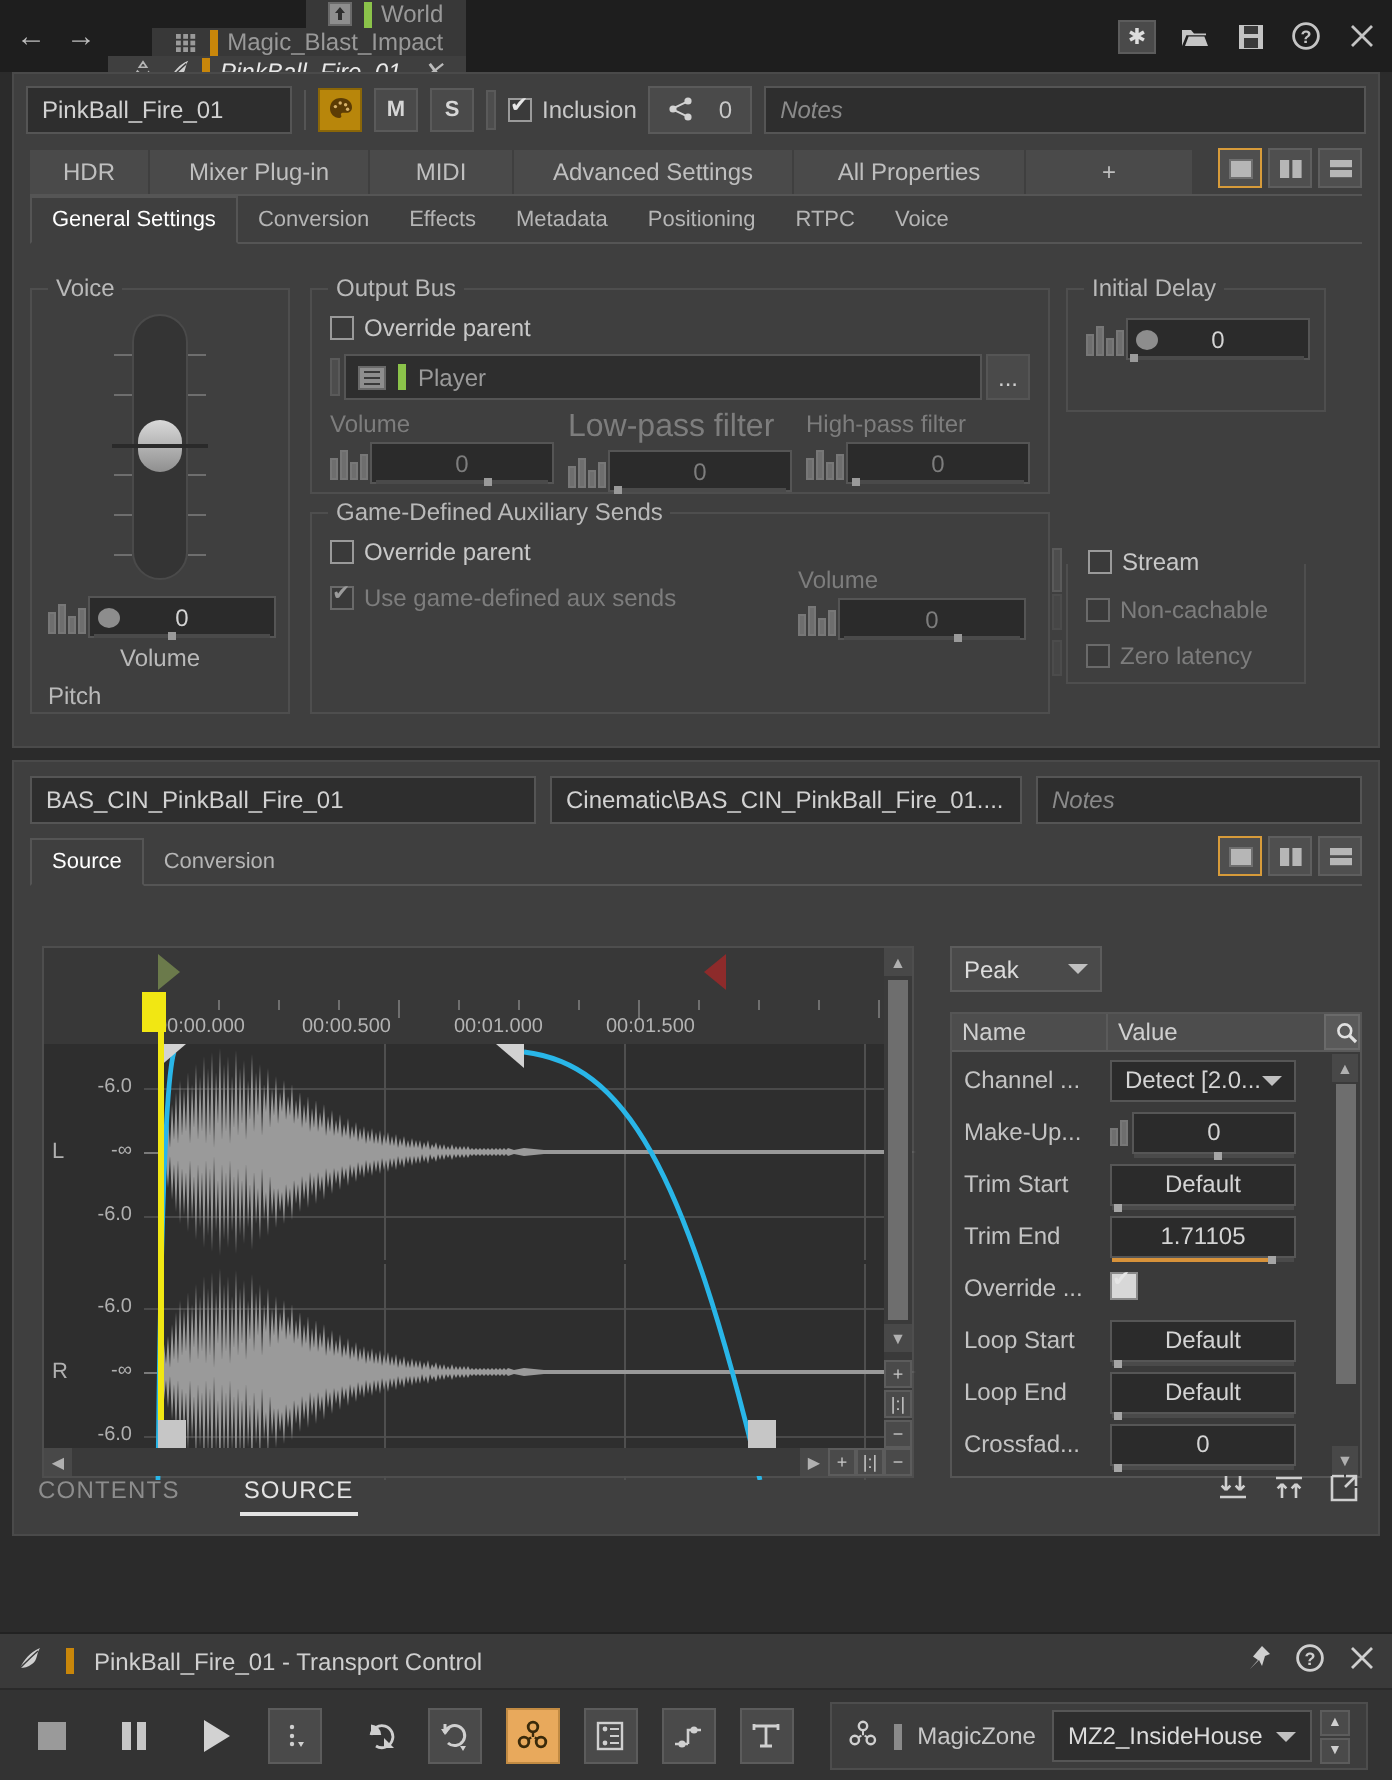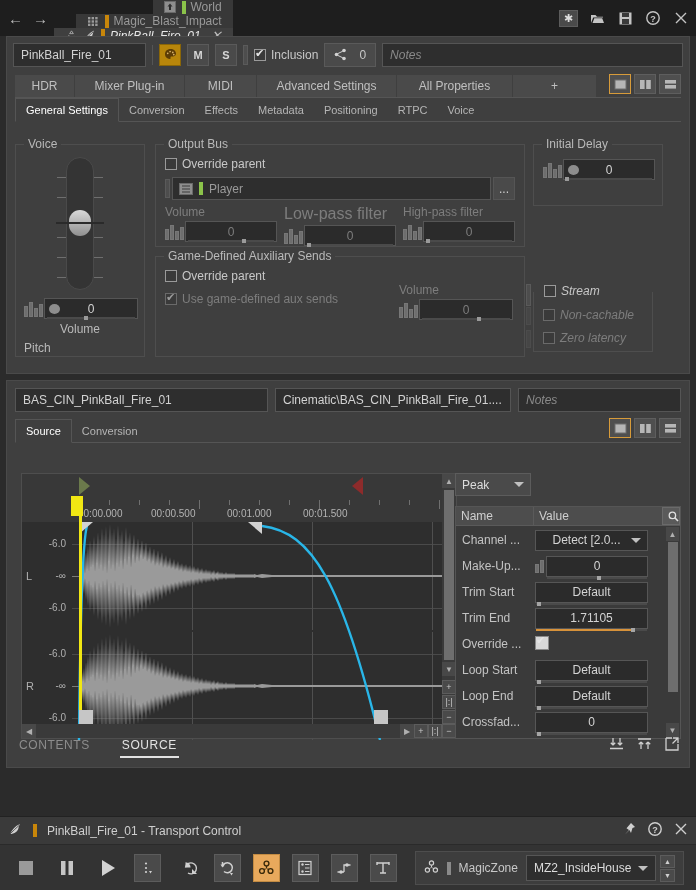--- a/index.html
+++ b/index.html
@@ -109,21 +109,21 @@
   .pathfield {
     background: #2e2e2e; border: 1px solid #555; height: 23px; display: flex; align-items: center; gap: 6px; padding: 0 6px; color: #9a9a9a;
   }
   .bus-ico { width: 14px; height: 12px; background: #8a8a8a; position: relative; flex: 0 0 auto; }
   .dotsbtn { width: 22px; height: 23px; border: 1px solid #555; background: #4a4a4a; color: #cfcfcf; display: flex; align-items: center; justify-content: center; cursor: pointer; }
   .dim { color: #7d7d7d; }
 
   
   #delay-group { left: 518px; top: 8px; width: 130px; height: 62px; }
   #loop-group { left: 518px; top: 78px; width: 130px; height: 74px; }
-  #stream-group { left: 518px; top: 156px; width: 120px; height: 60px; font-style: italic; }
+  #stream-group { left: 518px; top: 146px; width: 120px; height: 60px; }
   .radio { width: 12px; height: 12px; border-radius: 50%; border: 1px solid #7b7b7b; display: inline-block; position: relative; flex: 0 0 auto; }
   .radio.on::after { content: ""; position: absolute; left: 2.5px; top: 2.5px; width: 6px; height: 6px; border-radius: 50%; background: #9e9e9e; }
   .grp-hdr-chk { position: absolute; top: -8px; left: 6px; background: #3f3f3f; padding: 0 4px; display: flex; align-items: center; gap: 5px; }
 
   
   .srcpane { position: absolute; left: 6px; top: 380px; right: 6px; height: 388px; background: #3f3f3f; border: 1px solid #4a4a4a; }
   .srcrow { display: flex; align-items: center; height: 32px; padding: 6px 8px 0 8px; gap: 7px; }
   .src-name { width: 253px; }
   .src-path { width: 236px; }
   .src-notes { flex: 1; color: #8a8a8a; font-style: italic; }
@@ -148,21 +148,21 @@
   .playhead-flag { position: absolute; top: 26px; left: 57px; width: 9px; height: 18px; background: #f1e713; }
   .trim-handle { position: absolute; width: 14px; height: 14px; background: #c6c6c6; }
   .trim-tri { position: absolute; width: 0; height: 0; border-top: 12px solid #d2d2d2; }
   .scroll-v { position: absolute; right: 0; top: 0; width: 14px; bottom: 0; background: #3a3a3a; }
   .sc-arrow { width: 14px; height: 14px; display: flex; align-items: center; justify-content: center; color: #b0b0b0; font-size: 8px; background: #484848; cursor: pointer; }
   .sc-thumb { position: absolute; left: 2px; width: 10px; background: #6e6e6e; }
   .zbtn { width: 14px; height: 14px; background: #4a4a4a; border: 1px solid #5c5c5c; color: #c8c8c8; font-size: 9px; display: flex; align-items: center; justify-content: center; cursor: pointer; }
   .scroll-h { position: absolute; left: 0; right: 0; bottom: 0; height: 14px; background: #3a3a3a; display: flex; align-items: center; }
 
   
-  .proppanel { position: absolute; left: 448px; top: 92px; right: 8px; height: 266px; }
+  .proppanel { position: absolute; left: 468px; top: 92px; right: 8px; height: 266px; }
   .peakdd {
     width: 76px; height: 23px; background: #4a4a4a; border: 1px solid #5c5c5c;
     display: flex; align-items: center; justify-content: space-between; padding: 0 6px; color: #dcdcdc; font-size: 12px; cursor: pointer;
   }
   .ptable { position: absolute; left: 0; top: 33px; right: 0; bottom: 0; border: 1px solid #555; background: #3a3a3a; }
   .pthead { display: flex; height: 19px; background: #4d4d4d; border-bottom: 1px solid #5a5a5a; position: relative; }
   .pthead div { display: flex; align-items: center; padding-left: 5px; color: #cfcfcf; font-size: 12px; }
   .ptrow { display: flex; align-items: center; height: 26px; }
   .ptname { width: 78px; padding-left: 5px; color: #c3c3c3; font-size: 12px; white-space: nowrap; overflow: hidden; flex: 0 0 auto; }
   .ptval { flex: 1; padding-right: 18px; position: relative; }

